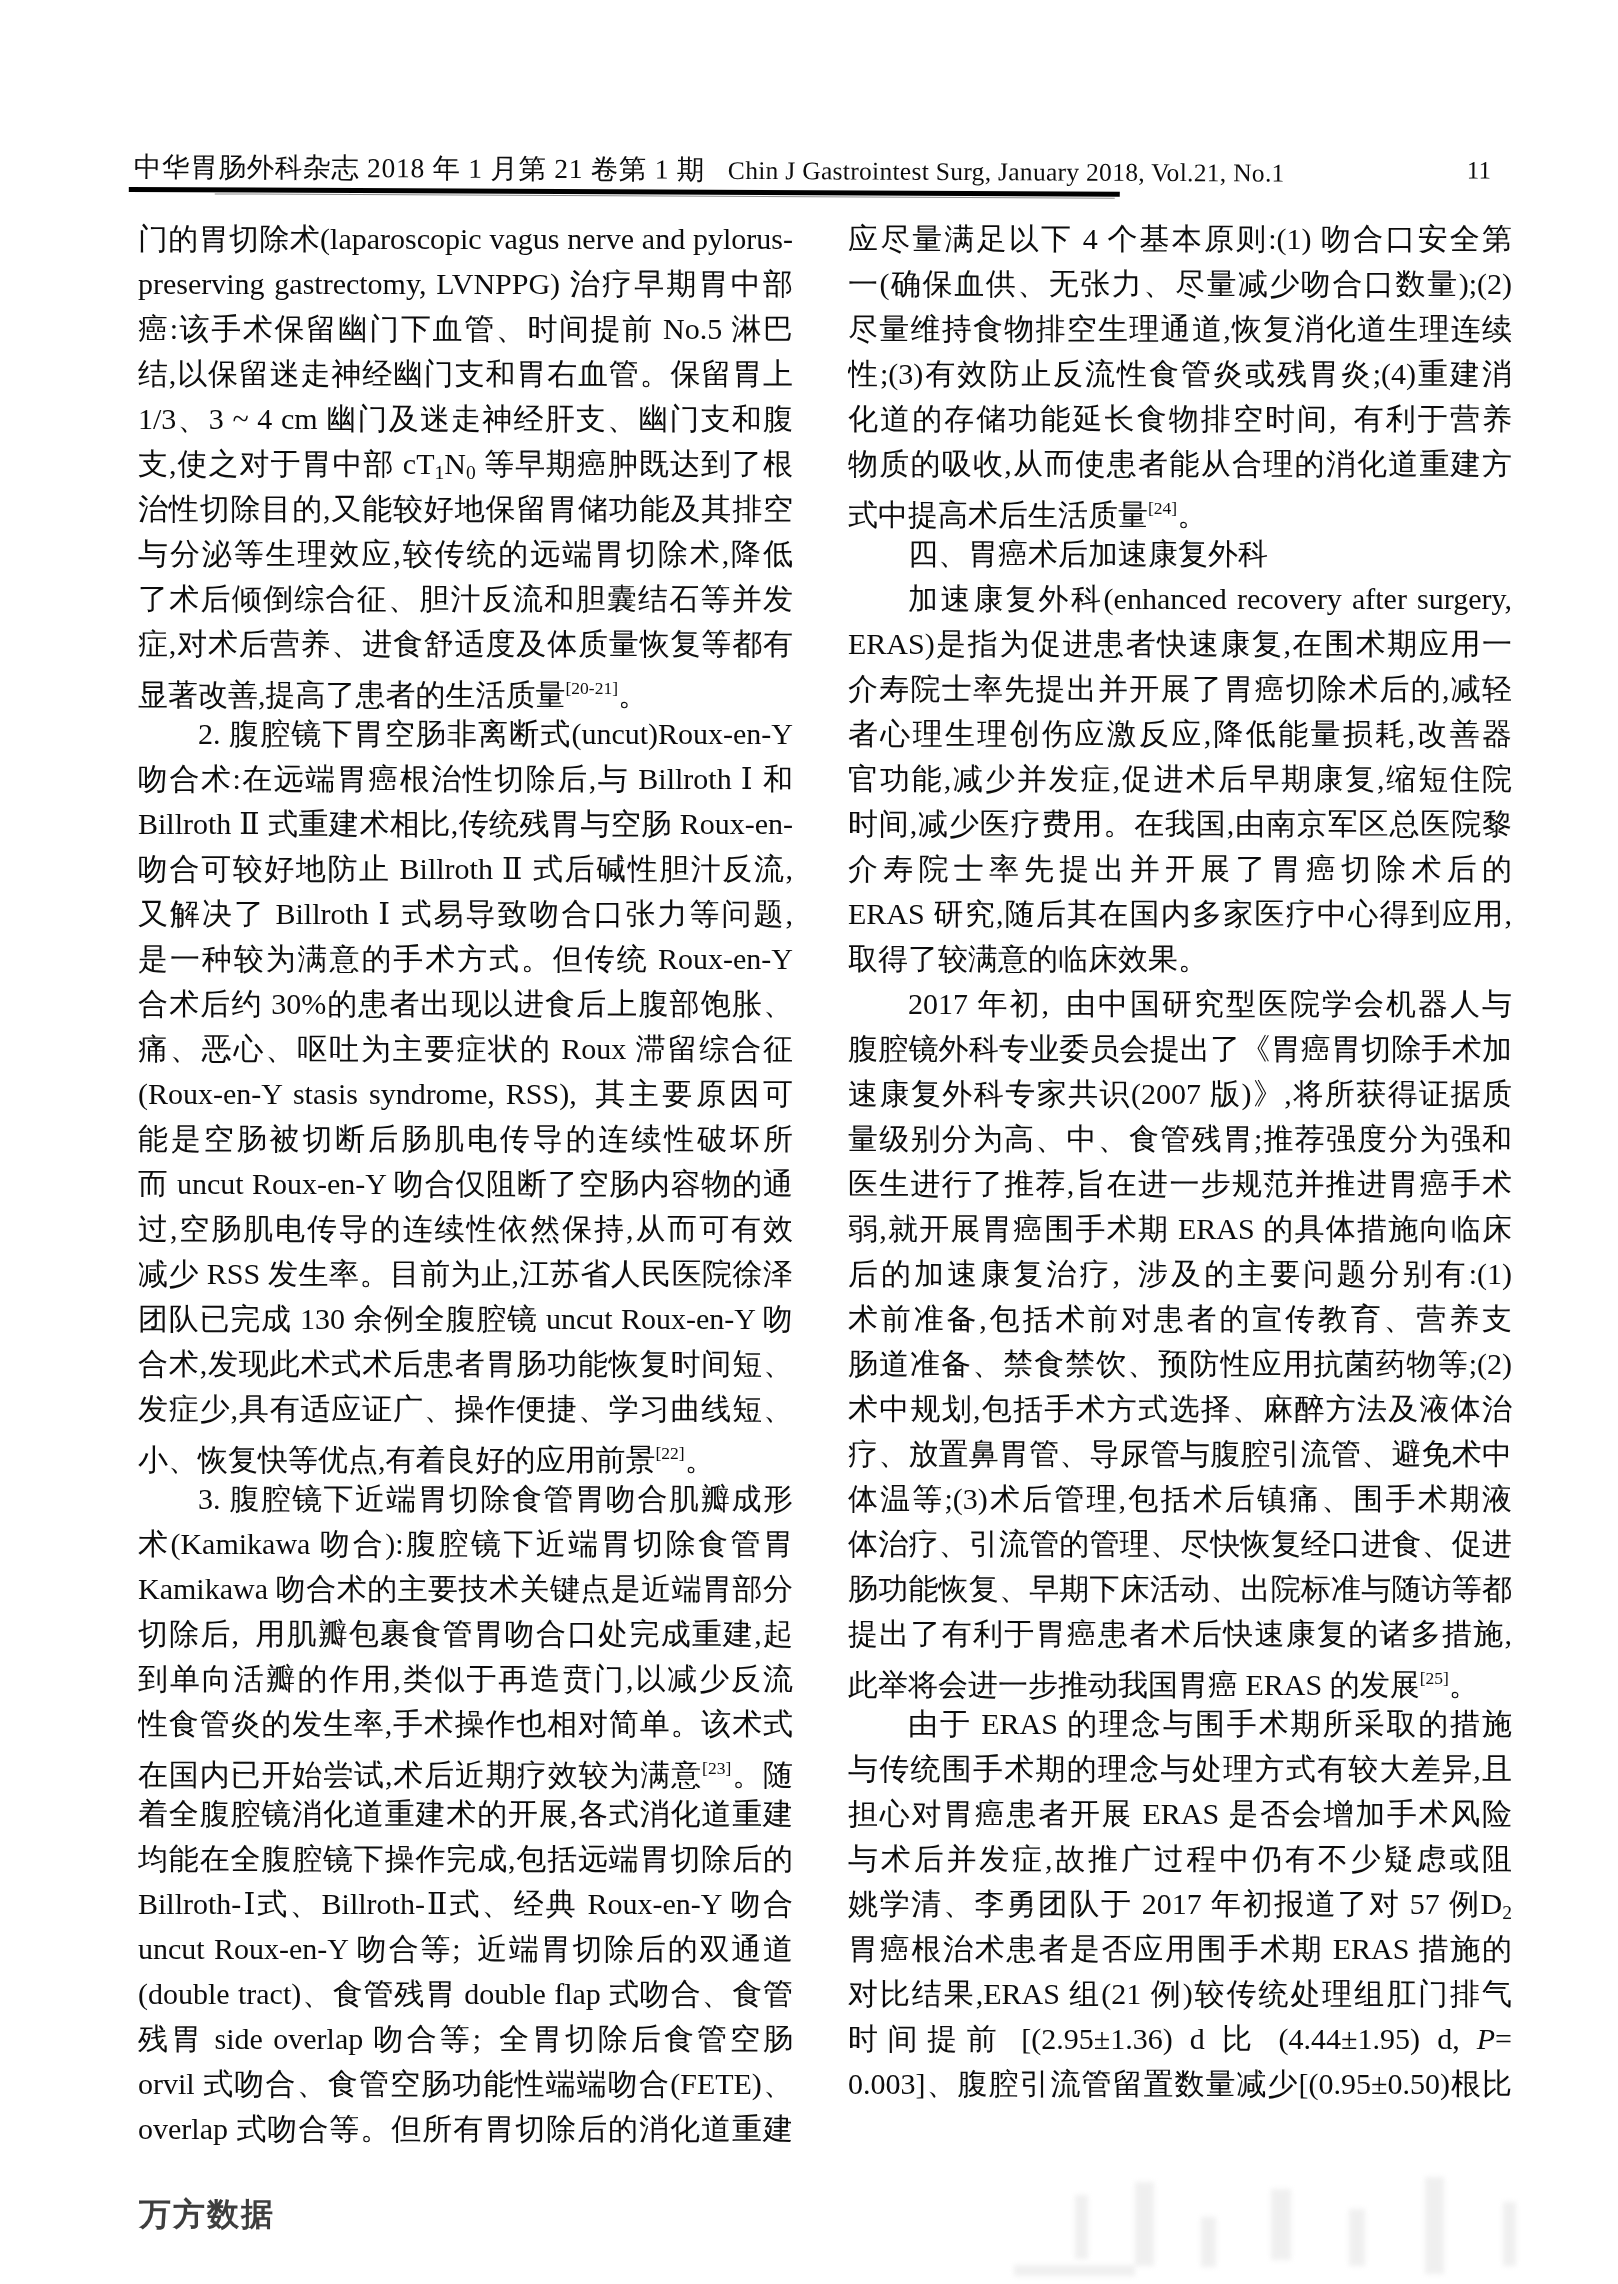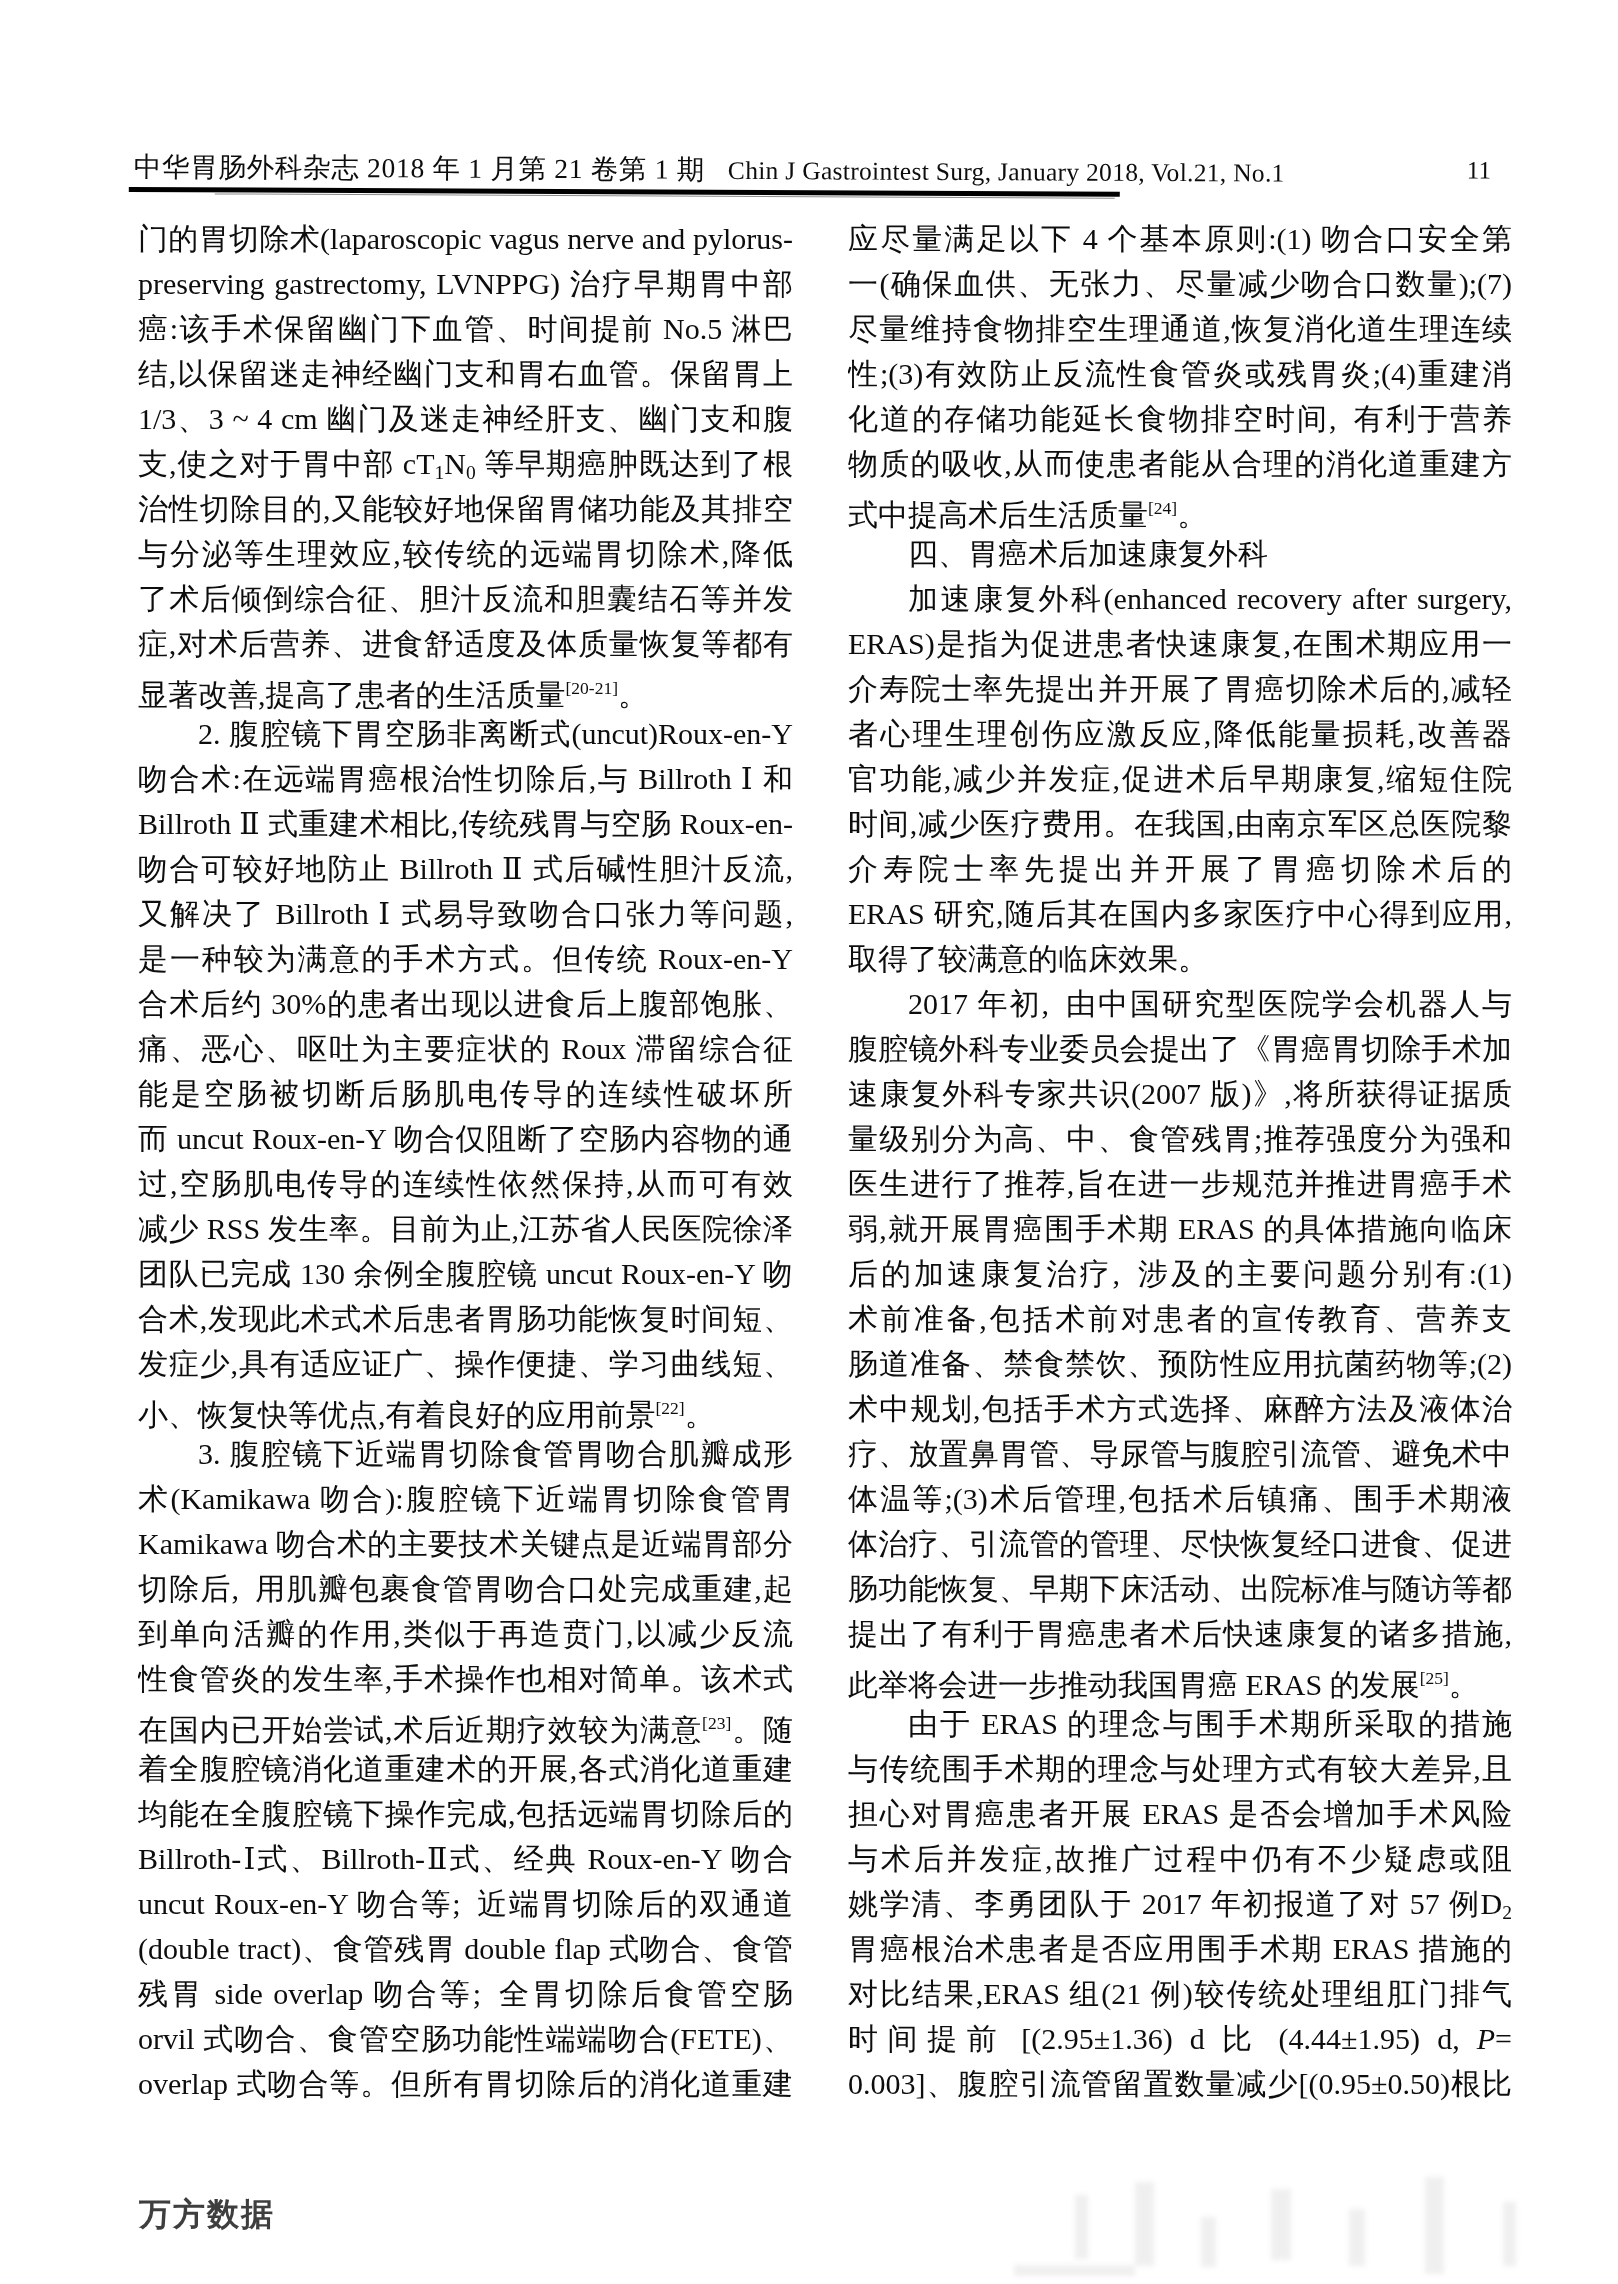--- a/index.html
+++ b/index.html
@@ -92,20 +92,21 @@
       <div class="line"><span>症,对术后营养、进食舒适度及体质量恢复等都有</span></div>
       <div class="line left"><span>显著改善,提高了患者的生活质量</span><span class="sup">[20-21]</span><span>。</span></div>
       <div class="line ind"><span>2. 腹腔镜下胃空肠非离断式(uncut)Roux-en-Y</span></div>
       <div class="line"><span>吻合术:在远端胃癌根治性切除后,与 Billroth Ⅰ 和</span></div>
       <div class="line"><span>Billroth Ⅱ 式重建术相比,传统残胃与空肠 Roux-en-Y</span></div>
       <div class="line"><span>吻合可较好地防止 Billroth Ⅱ 式后碱性胆汁反流,</span></div>
       <div class="line"><span>又解决了 Billroth Ⅰ 式易导致吻合口张力等问题,</span></div>
       <div class="line"><span>是一种较为满意的手术方式。但传统 Roux-en-Y 吻</span></div>
       <div class="line"><span>合术后约 30%的患者出现以进食后上腹部饱胀、疼</span></div>
       <div class="line"><span>痛、恶心、呕吐为主要症状的 Roux 滞留综合征</span></div>
+      <div class="line"><span>(Roux-en-Y stasis syndrome, RSS), 其主要原因可</span></div>
       <div class="line"><span>能是空肠被切断后肠肌电传导的连续性破坏所致。</span></div>
       <div class="line"><span>而 uncut Roux-en-Y 吻合仅阻断了空肠内容物的通</span></div>
       <div class="line"><span>过,空肠肌电传导的连续性依然保持,从而可有效</span></div>
       <div class="line"><span>减少 RSS 发生率。目前为止,江苏省人民医院徐泽宽</span></div>
       <div class="line"><span>团队已完成 130 余例全腹腔镜 uncut Roux-en-Y 吻</span></div>
       <div class="line"><span>合术,发现此术式术后患者胃肠功能恢复时间短、并</span></div>
       <div class="line"><span>发症少,具有适应证广、操作便捷、学习曲线短、创伤</span></div>
       <div class="line left"><span>小、恢复快等优点,有着良好的应用前景</span><span class="sup">[22]</span><span>。</span></div>
       <div class="line ind"><span>3. 腹腔镜下近端胃切除食管胃吻合肌瓣成形</span></div>
       <div class="line"><span>术(Kamikawa 吻合):腹腔镜下近端胃切除食管胃</span></div>
@@ -118,21 +119,21 @@
       <div class="line"><span>均能在全腹腔镜下操作完成,包括远端胃切除后的</span></div>
       <div class="line"><span>Billroth-Ⅰ式、Billroth-Ⅱ式、经典 Roux-en-Y 吻合和</span></div>
       <div class="line"><span>uncut Roux-en-Y 吻合等; 近端胃切除后的双通道</span></div>
       <div class="line"><span>(double tract)、食管残胃 double flap 式吻合、食管</span></div>
       <div class="line"><span>残胃 side overlap 吻合等; 全胃切除后食管空肠</span></div>
       <div class="line"><span>orvil 式吻合、食管空肠功能性端端吻合(FETE)、</span></div>
       <div class="line"><span>overlap 式吻合等。但所有胃切除后的消化道重建都</span></div>
     </div>
   <div class="col col-right" id="col-right">
       <div class="line"><span>应尽量满足以下 4 个基本原则:(1) 吻合口安全第</span></div>
-      <div class="line"><span>一(确保血供、无张力、尽量减少吻合口数量);(7)</span></div>
+      <div class="line"><span>一(确保血供、无张力、尽量减少吻合口数量);(2)</span></div>
       <div class="line"><span>尽量维持食物排空生理通道,恢复消化道生理连续</span></div>
       <div class="line"><span>性;(3)有效防止反流性食管炎或残胃炎;(4)重建消</span></div>
       <div class="line"><span>化道的存储功能延长食物排空时间, 有利于营养</span></div>
       <div class="line"><span>物质的吸收,从而使患者能从合理的消化道重建方</span></div>
       <div class="line left"><span>式中提高术后生活质量</span><span class="sup">[24]</span><span>。</span></div>
       <div class="line left ind"><span>四、胃癌术后加速康复外科</span></div>
       <div class="line ind"><span>加速康复外科(enhanced recovery after surgery,</span></div>
       <div class="line"><span>ERAS)是指为促进患者快速康复,在围术期应用一</span></div>
       <div class="line"><span>介寿院士率先提出并开展了胃癌切除术后的,减轻患</span></div>
       <div class="line"><span>者心理生理创伤应激反应,降低能量损耗,改善器</span></div>

